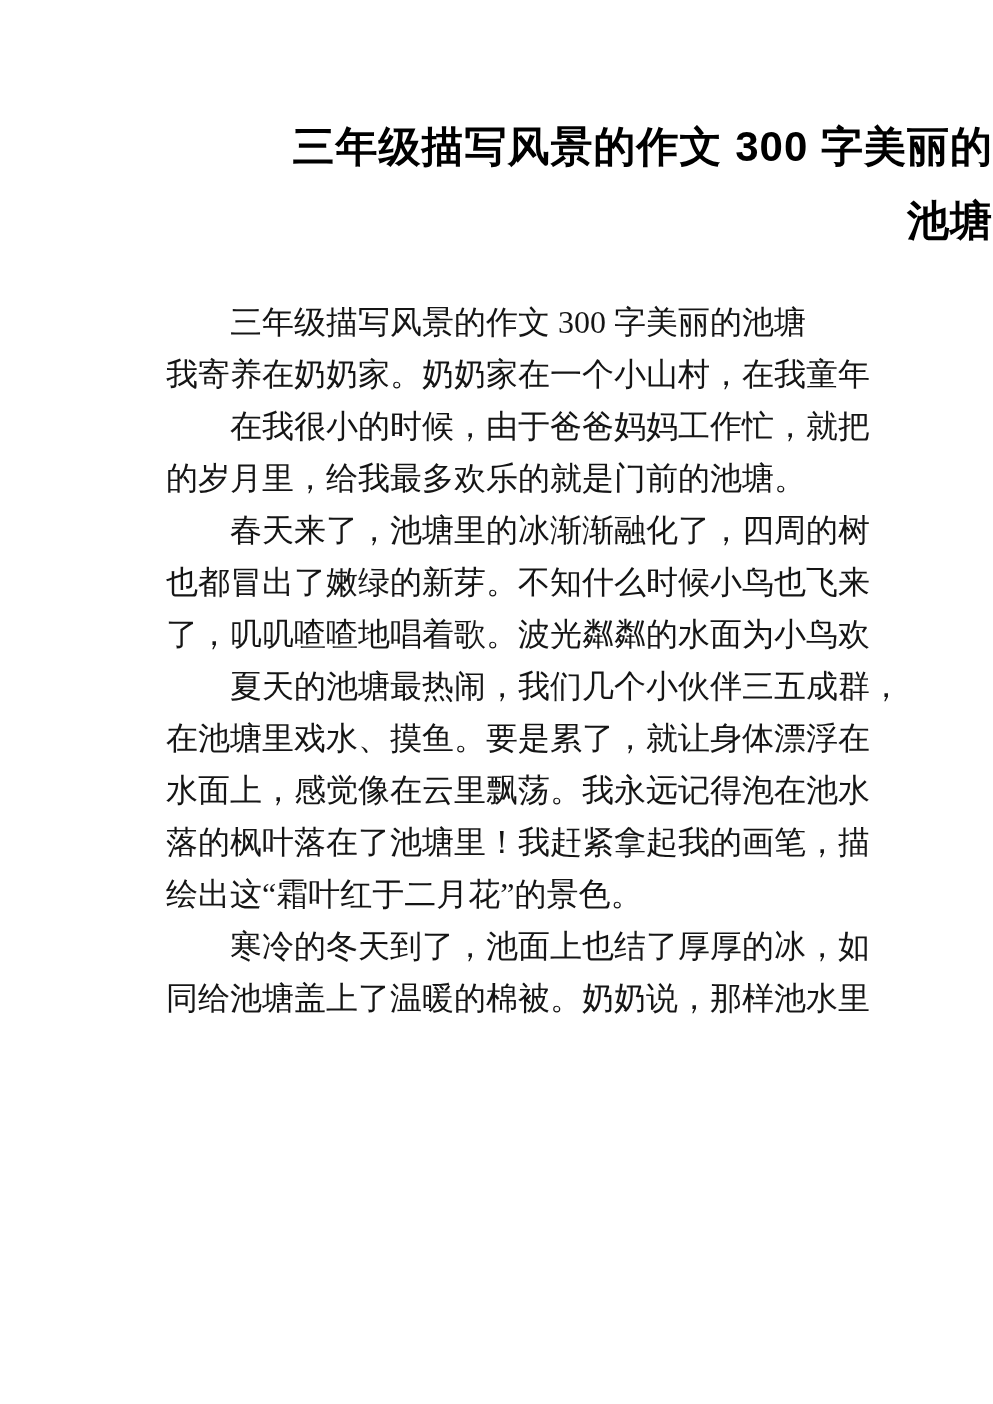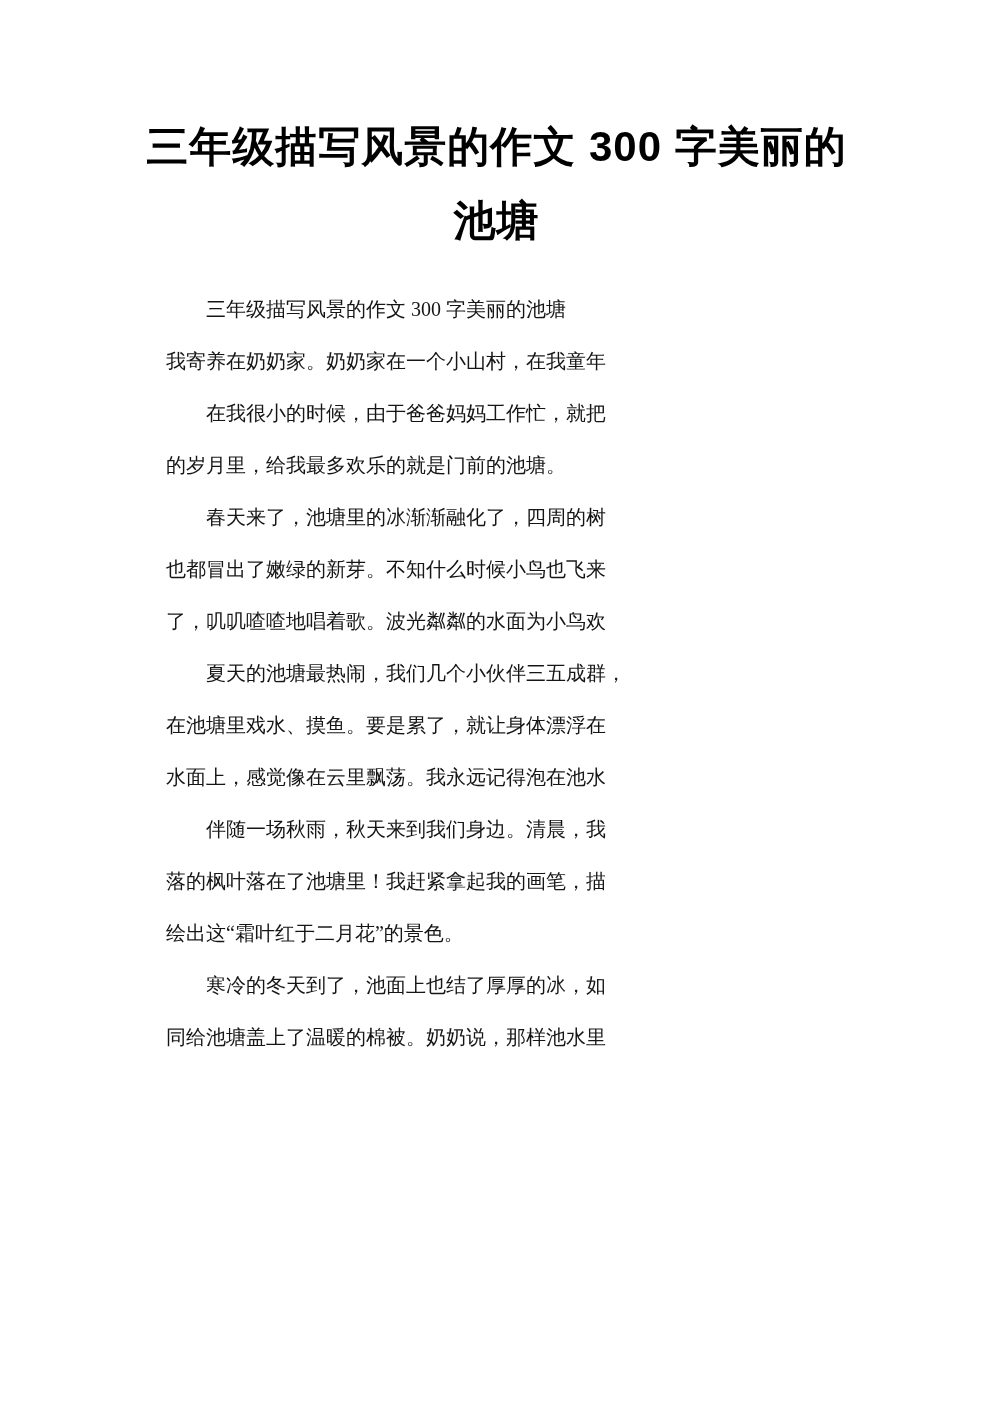--- a/index.html
+++ b/index.html
@@ -17,39 +17,39 @@
   .page {
     position: absolute;
     inset: 0;
     background: #ffffff;
   }
   .doc-title {
     position: absolute;
     top: 110px;
     left: 0;
     width: 993px;
-    text-align: center;
+    text-align: right;
     font-family: "Liberation Sans", "DejaVu Sans", sans-serif;
     font-weight: 700;
     font-size: 42px;
     line-height: 74px;
     color: #000000;
     letter-spacing: 1px;
     margin: 0;
   }
   .doc-title .title-line {
     display: block;
     white-space: pre;
   }
   .doc-body {
     position: absolute;
-    top: 283px;
+    top: 296px;
     left: 166px;
     width: 700px;
-    font-size: 20px;
+    font-size: 32px;
     line-height: 52px;
     color: #151515;
     letter-spacing: 0;
   }
   .doc-body .text-line {
     display: block;
     white-space: pre;
     height: 52px;
   }
 </style>
@@ -67,20 +67,19 @@
       <div class="text-line">　　三年级描写风景的作文 300 字美丽的池塘</div>
       <div class="text-line">我寄养在奶奶家。奶奶家在一个小山村，在我童年</div>
       <div class="text-line">　　在我很小的时候，由于爸爸妈妈工作忙，就把</div>
       <div class="text-line">的岁月里，给我最多欢乐的就是门前的池塘。</div>
       <div class="text-line">　　春天来了，池塘里的冰渐渐融化了，四周的树</div>
       <div class="text-line">也都冒出了嫩绿的新芽。不知什么时候小鸟也飞来</div>
       <div class="text-line">了，叽叽喳喳地唱着歌。波光粼粼的水面为小鸟欢</div>
       <div class="text-line">　　夏天的池塘最热闹，我们几个小伙伴三五成群，</div>
       <div class="text-line">在池塘里戏水、摸鱼。要是累了，就让身体漂浮在</div>
       <div class="text-line">水面上，感觉像在云里飘荡。我永远记得泡在池水</div>
-      <div class="text-line">　　伴随一场秋雨，秋天来到我们身边。清晨，我</div>
       <div class="text-line">落的枫叶落在了池塘里！我赶紧拿起我的画笔，描</div>
       <div class="text-line">绘出这“霜叶红于二月花”的景色。</div>
       <div class="text-line">　　寒冷的冬天到了，池面上也结了厚厚的冰，如</div>
       <div class="text-line">同给池塘盖上了温暖的棉被。奶奶说，那样池水里</div>
     </div>
 
 </div>
 
 </body></html>

